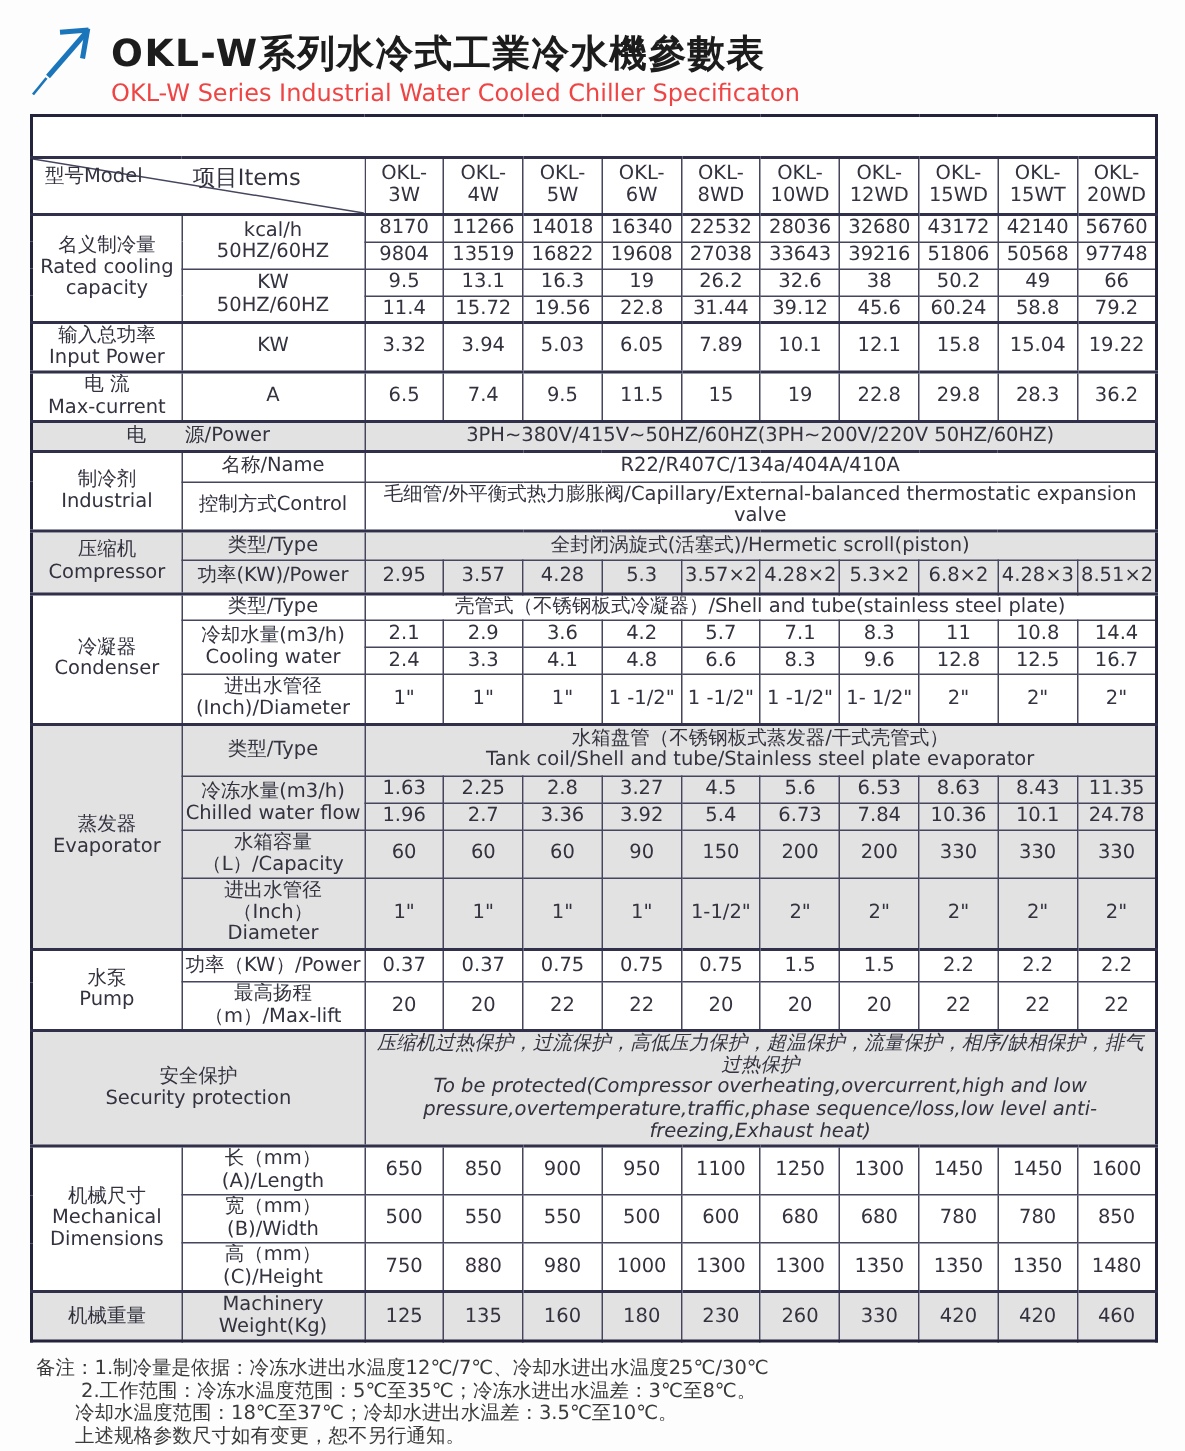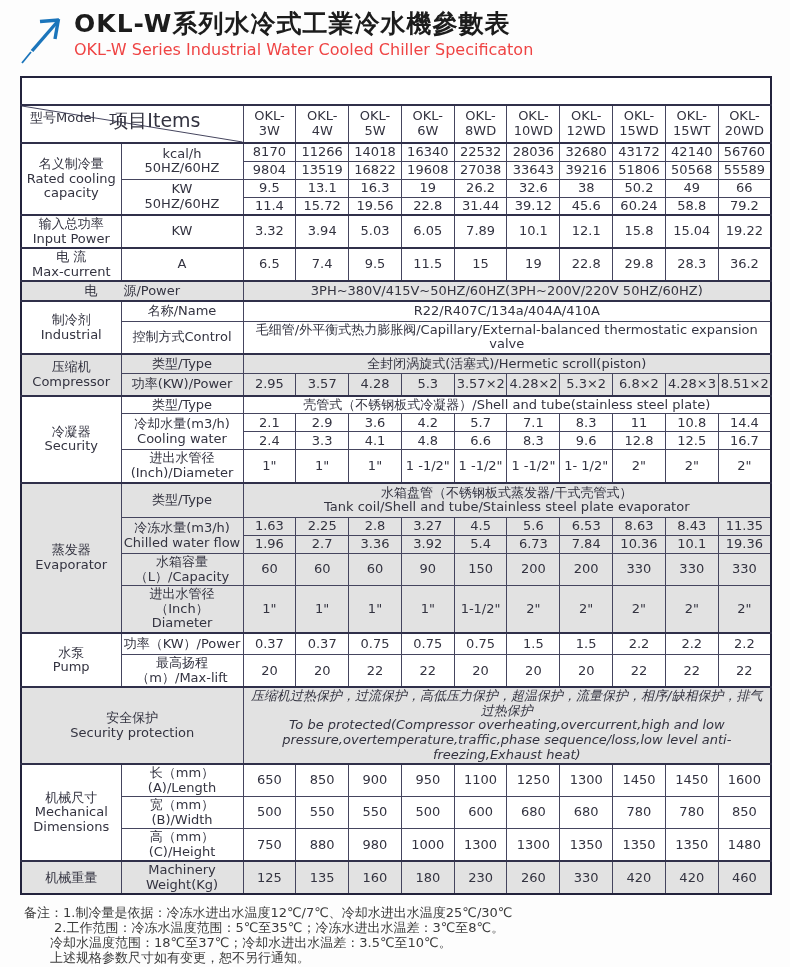--- a/index.html
+++ b/index.html
@@ -6,21 +6,21 @@
   body {
     margin: 0; width: 790px; height: 967px; background: #fdfdfd;
     font-family: "DejaVu Sans", "Liberation Sans", sans-serif;
     color: #333340;
   }
   .page { width: 790px; height: 967px; overflow: hidden; }
 
   
   .page-header { display: flex; align-items: flex-start; padding: 9px 0 0 18px; height: 66px; }
   .logo { width: 50px; height: 52px; flex: 0 0 50px; margin-top: 4px; }
-  .titles { margin-left: 6px; }
+  .titles { margin-left: 6px; margin-top: 12px; }
   .title-zh { font-size: 25px; font-weight: bold; color: #1c1c1c; line-height: 30px; letter-spacing: 1px; }
   .title-en { font-size: 16px; font-weight: 500; color: #ef4444; line-height: 22px; }
 
   
   table.spec { border-collapse: collapse; table-layout: fixed; width: 750px; margin: 10px 20px 0 20px; }
   table.spec td {
     border: 1px solid #45455e; text-align: center; vertical-align: middle;
     font-size: 13px; line-height: 1.12; padding: 1px 2px; background: #fff;
     overflow: hidden;
   }
@@ -40,21 +40,21 @@
   
   tr.r38 { height: 38px; } tr.r18 { height: 18px; } tr.r28 { height: 28px; }
   tr.r20 { height: 20px; } tr.r22 { height: 22px; } tr.r29 { height: 29px; }
   tr.r35 { height: 35px; } tr.r26 { height: 26px; margin-top: 16px; } tr.r30 { height: 30px; }
   tr.r56 { height: 56px; } tr.r24 { height: 24px; }
 
   
   td.corner { position: relative; padding: 0; }
   td.corner svg.diag { position: absolute; left: 0; top: 0; width: 100%; height: 100%; }
   .c-model { position: absolute; left: 8px; bottom: 16px; font-size: 13px; }
-  .c-items { position: absolute; right: 42px; top: 4px; font-size: 19px; }
+  .c-items { position: absolute; right: 42px; top: 4px; font-size: 15px; }
 
   
   .notes { margin: 11px 24px 0 24px; font-size: 13px; line-height: 14.8px; color: #3a3a3a; }
   .notes .ind-a { padding-left: 30px; }
   .notes .ind-b { padding-left: 26px; }
 </style>
 </head>
 <body>
 
 <div class="page">
@@ -145,21 +145,21 @@
     <tr class="r18">
       <td>9804</td>
       <td>13519</td>
       <td>16822</td>
       <td>19608</td>
       <td>27038</td>
       <td>33643</td>
       <td>39216</td>
       <td>51806</td>
       <td>50568</td>
-      <td>55589</td>
+      <td>97748</td>
     </tr>
     <tr class="r18">
       <td rowspan="2" class="lab pre">KW
 50HZ/60HZ</td>
       <td>9.5</td>
       <td>13.1</td>
       <td>16.3</td>
       <td>19</td>
       <td>26.2</td>
       <td>32.6</td>
@@ -244,21 +244,21 @@
       <td>3.57×2</td>
       <td>4.28×2</td>
       <td>5.3×2</td>
       <td>6.8×2</td>
       <td>4.28×3</td>
       <td>8.51×2</td>
     </tr>
 
     <tr class="r18 st">
       <td rowspan="4" class="sec pre">冷凝器
-Security</td>
+Condenser</td>
       <td class="lab">类型/Type</td>
       <td colspan="10">壳管式（不锈钢板式冷凝器）/Shell and tube(stainless steel plate)</td>
     </tr>
     <tr class="r18">
       <td rowspan="2" class="lab pre">冷却水量(m3/h)
 Cooling water</td>
       <td>2.1</td>
       <td>2.9</td>
       <td>3.6</td>
       <td>4.2</td>
@@ -320,21 +320,21 @@
     <tr class="r18 gray">
       <td>1.96</td>
       <td>2.7</td>
       <td>3.36</td>
       <td>3.92</td>
       <td>5.4</td>
       <td>6.73</td>
       <td>7.84</td>
       <td>10.36</td>
       <td>10.1</td>
-      <td>19.36</td>
+      <td>24.78</td>
     </tr>
     <tr class="r26 gray">
       <td class="lab">水箱容量（L）/Capacity</td>
       <td>60</td>
       <td>60</td>
       <td>60</td>
       <td>90</td>
       <td>150</td>
       <td>200</td>
       <td>200</td>

